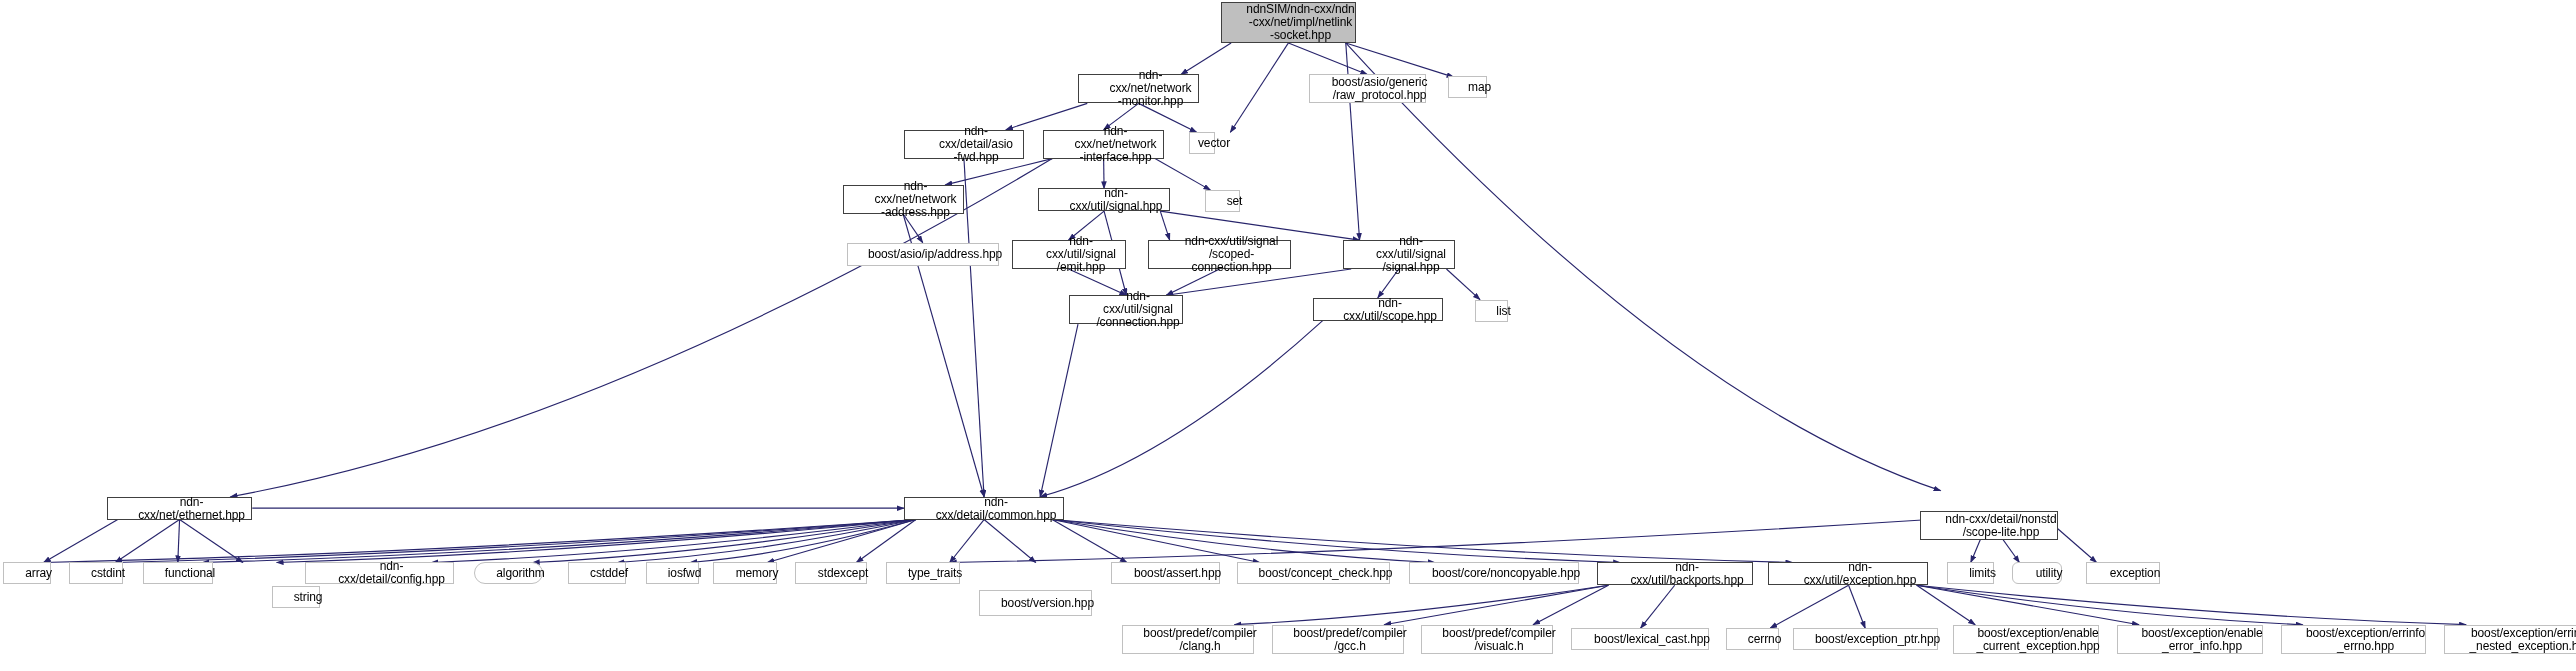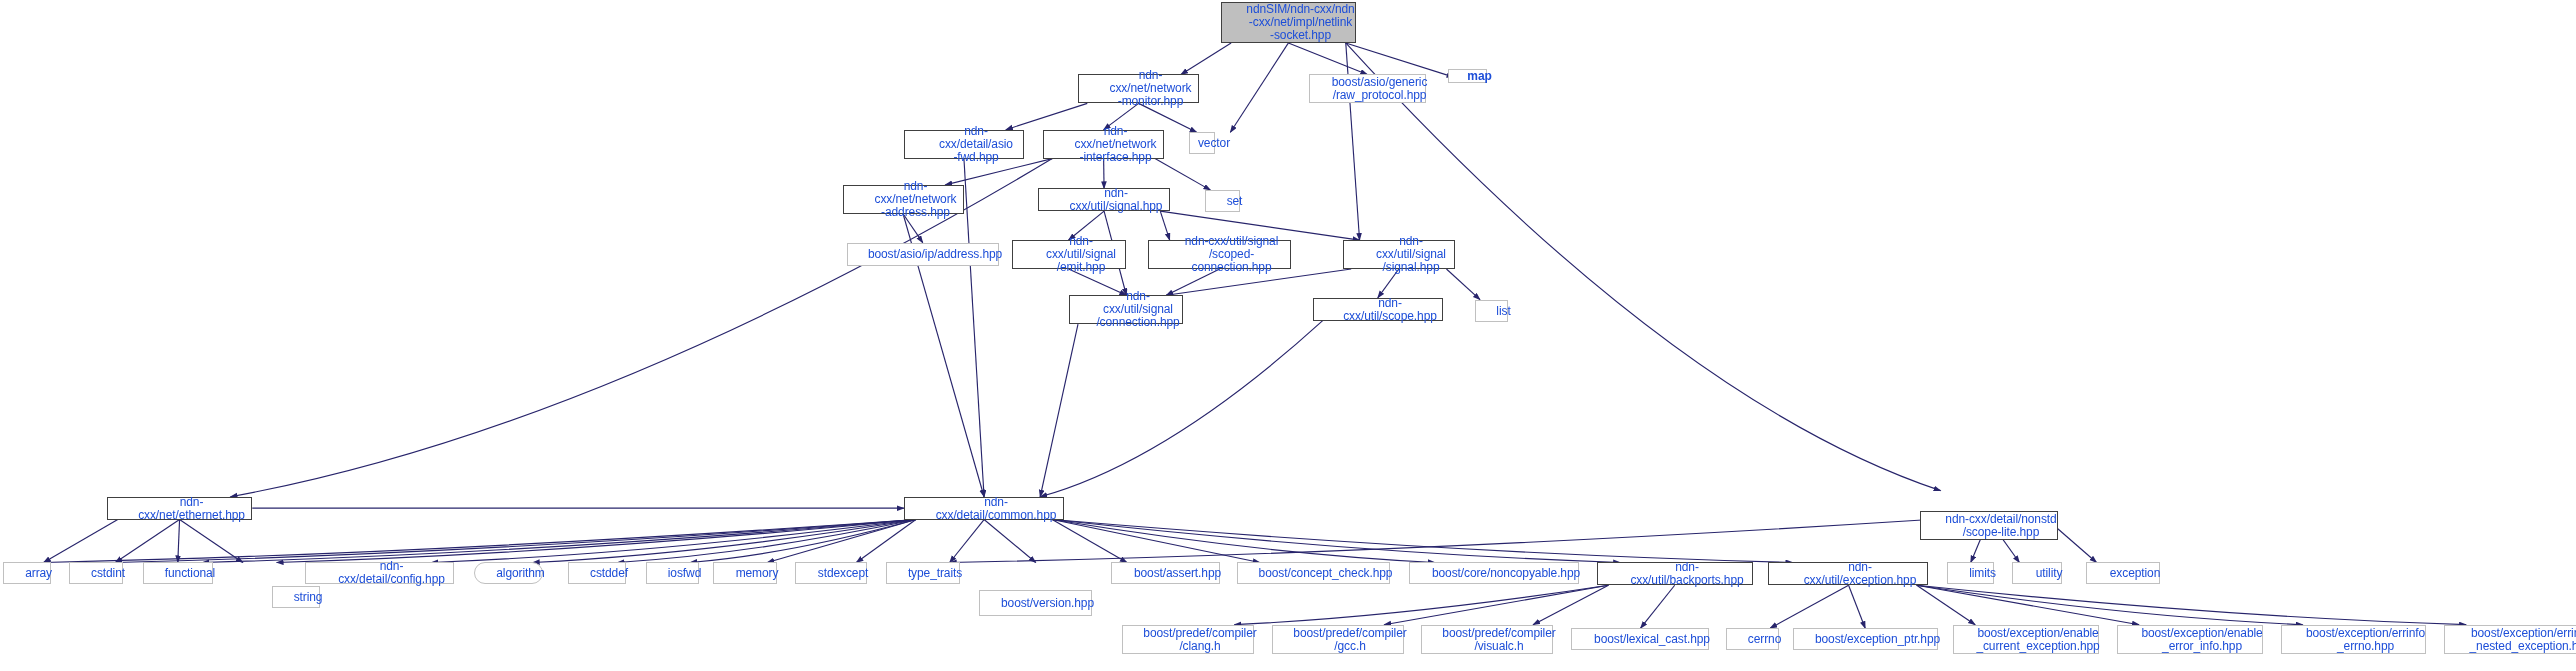--- a/index.html
+++ b/index.html
@@ -25,21 +25,21 @@
   }
   .node {
     position: absolute;
     box-sizing: border-box;
     display: flex;
     align-items: center;
     justify-content: center;
     text-align: center;
     font-size: 12px;
     line-height: 13px;
-    color: #1d4ed8;
+    color: #000000;
     background: #ffffff;
     border: 0.9px solid #c0c0c0;
     white-space: pre-line;
     letter-spacing: -0.1px;
     z-index: 5;
     padding-left: 24px;
   }
   .node.solid {
     border: 1.4px solid #404040;
   }
@@ -125,21 +125,21 @@
       </g>
   </svg>
   <div id="nodes-group">
       <div class="node root" style="left: 1221px; top: 1.8px; width: 135px; height: 41px;">ndnSIM/ndn-cxx/ndn
 -cxx/net/impl/netlink
 -socket.hpp</div>
       <div class="node solid" style="left: 1078px; top: 74px; width: 121px; height: 29px;">ndn-cxx/net/network
 -monitor.hpp</div>
       <div class="node light" style="left: 1309px; top: 74px; width: 117px; height: 29px;">boost/asio/generic
 /raw_protocol.hpp</div>
-      <div class="node light" style="left: 1448px; top: 69px; width: 39px; height: 14px; font-weight: bold;">map</div>
+      <div class="node light" style="left: 1448px; top: 76px; width: 39px; height: 22px;">map</div>
       <div class="node solid" style="left: 904px; top: 130px; width: 120px; height: 29px;">ndn-cxx/detail/asio
 -fwd.hpp</div>
       <div class="node solid" style="left: 1043px; top: 130px; width: 121px; height: 29px;">ndn-cxx/net/network
 -interface.hpp</div>
       <div class="node light" style="left: 1189px; top: 132px; width: 24px; height: 22px;">vector</div>
       <div class="node solid" style="left: 843px; top: 185px; width: 121px; height: 29px;">ndn-cxx/net/network
 -address.hpp</div>
       <div class="node solid" style="left: 1038px; top: 188px; width: 132px; height: 23px;">ndn-cxx/util/signal.hpp</div>
       <div class="node light" style="left: 1205px; top: 190px; width: 35px; height: 22px;">set</div>
       <div class="node light" style="left: 847px; top: 243px; width: 152px; height: 23px;">boost/asio/ip/address.hpp</div>
@@ -168,21 +168,21 @@
       <div class="node light" style="left: 713px; top: 562px; width: 64px; height: 22px;">memory</div>
       <div class="node light" style="left: 795px; top: 562px; width: 72px; height: 22px;">stdexcept</div>
       <div class="node light" style="left: 886px; top: 562px; width: 74px; height: 22px;">type_traits</div>
       <div class="node light" style="left: 979px; top: 562px; width: 113px; height: 26px; margin-top: 28px;">boost/version.hpp</div>
       <div class="node light" style="left: 1111px; top: 562px; width: 109px; height: 22px;">boost/assert.hpp</div>
       <div class="node light" style="left: 1237px; top: 562px; width: 153px; height: 22px;">boost/concept_check.hpp</div>
       <div class="node light" style="left: 1409px; top: 562px; width: 170px; height: 22px;">boost/core/noncopyable.hpp</div>
       <div class="node solid" style="left: 1597px; top: 562px; width: 156px; height: 23px;">ndn-cxx/util/backports.hpp</div>
       <div class="node solid" style="left: 1768px; top: 562px; width: 160px; height: 23px;">ndn-cxx/util/exception.hpp</div>
       <div class="node light" style="left: 1947px; top: 562px; width: 47px; height: 22px;">limits</div>
-      <div class="node light" style="left: 2012px; top: 562px; width: 50px; height: 22px;">utility</div>
+      <div class="node light" style="left: 2012px; top: 562px; width: 50px; height: 22px; border-radius: 6px;">utility</div>
       <div class="node light" style="left: 2086px; top: 562px; width: 74px; height: 22px;">exception</div>
       <div class="node light" style="left: 1122px; top: 625px; width: 132px; height: 29px;">boost/predef/compiler
 /clang.h</div>
       <div class="node light" style="left: 1272px; top: 625px; width: 132px; height: 29px;">boost/predef/compiler
 /gcc.h</div>
       <div class="node light" style="left: 1421px; top: 625px; width: 132px; height: 29px;">boost/predef/compiler
 /visualc.h</div>
       <div class="node light" style="left: 1571px; top: 628px; width: 138px; height: 22px;">boost/lexical_cast.hpp</div>
       <div class="node light" style="left: 1726px; top: 628px; width: 53px; height: 22px;">cerrno</div>
       <div class="node light" style="left: 1793px; top: 628px; width: 145px; height: 22px;">boost/exception_ptr.hpp</div>

